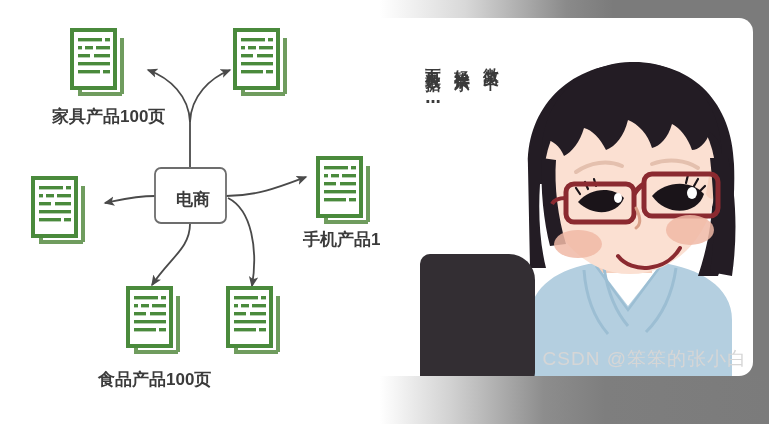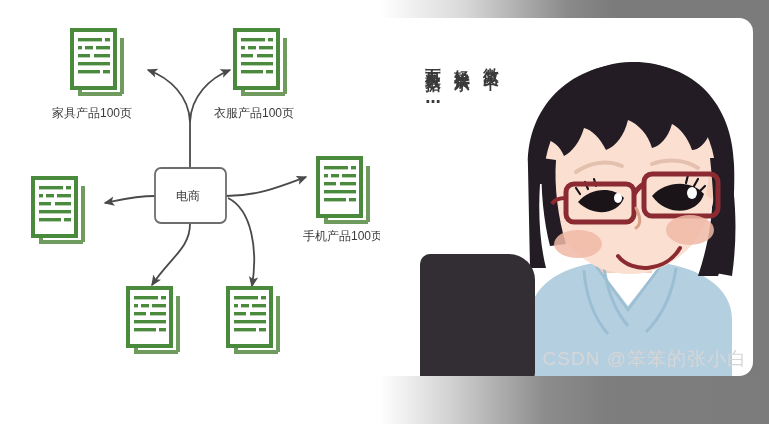--- a/index.html
+++ b/index.html
@@ -22,22 +22,22 @@
   #diagram {
     position: absolute;
     left: 0; top: 0;
     width: 400px; height: 424px;
     background: #ffffff;
   }
   #diagram svg { display: block; }
 
   .node-label {
     position: absolute;
-    font-size: 12px;
-    font-weight: normal;
+    font-size: 17px;
+    font-weight: bold;
     color: #3b3b3b;
     white-space: nowrap;
     letter-spacing: 0px;
     font-family: "Liberation Sans", "DejaVu Sans", sans-serif;
   }
 
   
   #right-panel {
     position: absolute;
     left: 380px; top: 0;
@@ -171,22 +171,22 @@
         <use href="#doc-icon"></use>
       </g>
       <g transform="translate(228,288)">
         <use href="#doc-icon"></use>
       </g>
     </svg>
 
     <div class="node-label" style="left:176px; top:188px;">电商</div>
 
     <div class="node-label" style="left:52px; top:105px;">家具产品100页</div>
-    <div class="node-label" style="left:214px; top:105px;">衣服产品100页</div>
     <div class="node-label" style="left:303px; top:228px;">手机产品100页</div>
+    <div class="node-label" style="left:98px; top:368px;">食品产品100页</div>
   </div>
 
   <div id="right-panel">
 
     <div id="gradient-top"></div>
     <div id="gradient-bottom"></div>
 
     <div id="card">
 
       <div id="caption">

